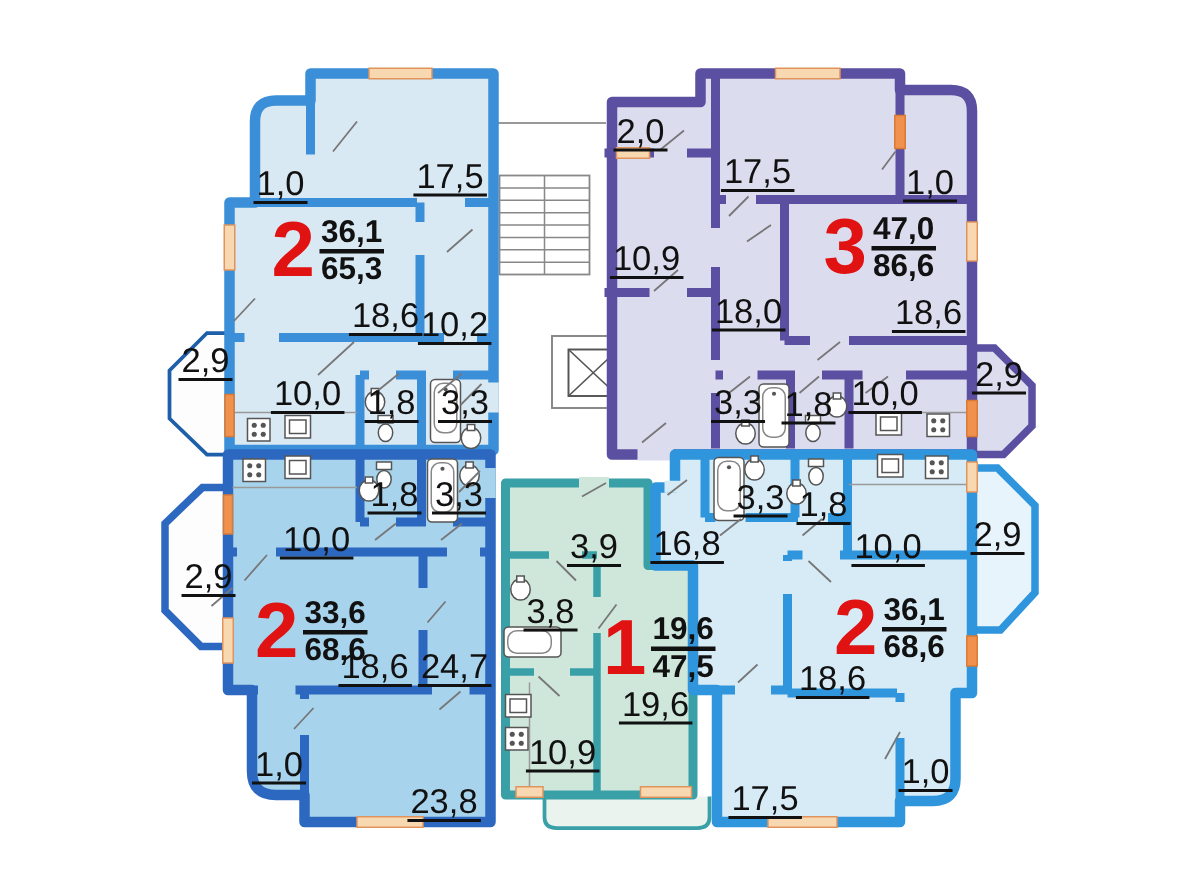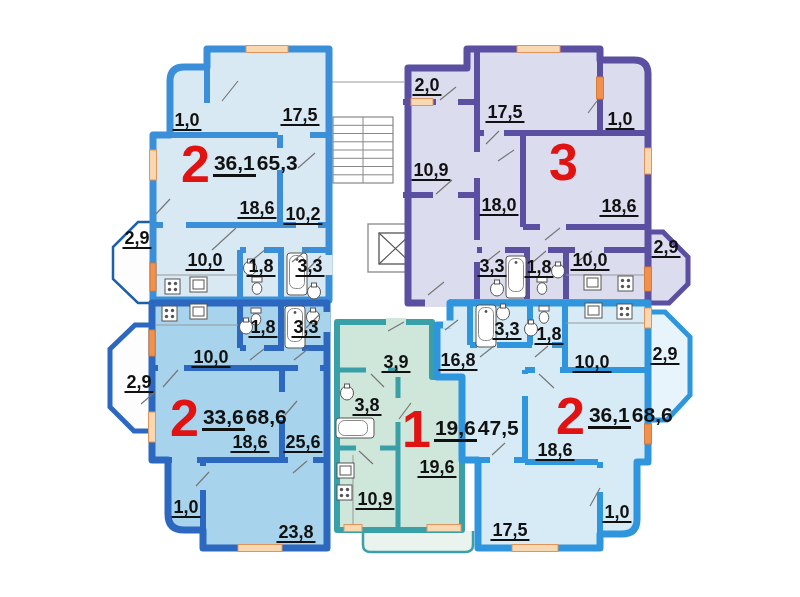--- a/index.html
+++ b/index.html
@@ -1,24 +1,24 @@
 <!DOCTYPE html>
 <html><head>
 <meta charset="utf-8">
 <style>
   html,body{margin:0;padding:0;background:#fff;}
   #canvas{position:relative;width:800px;height:597px;background:#fff;overflow:hidden;
           font-family:"Liberation Sans",sans-serif;}
   #canvas svg{position:absolute;left:0;top:0;}
-  .rl{position:absolute;transform:translateX(-50%);font-weight:700;font-size:18px;
+  .rl{position:absolute;transform:translateX(-50%);font-weight:400;font-size:23px;
       color:#111;border-bottom:2px solid #111;padding:0 2px 0 2px;line-height:1.0;
       white-space:nowrap;}
   .apt-label{position:absolute;display:flex;align-items:center;gap:3px;}
   .apt-num{font-weight:700;font-size:52px;line-height:.8;color:#e11212;}
-  .apt-areas{display:flex;flex-direction:row;font-weight:700;font-size:21px;
+  .apt-areas{display:flex;flex-direction:column;font-weight:700;font-size:21px;
              line-height:1.05;color:#111;}
   .a-top{border-bottom:3px solid #111;padding:0 1px 0 1px;}
   .a-bot{padding:0 1px;}
 </style>
 </head>
 <body>
 
 <div id="canvas">
 
 <svg width="800" height="597" viewBox="0 0 800 597">
@@ -180,28 +180,32 @@
   <div class="rl" style="left:620px;top:110px">1,0</div>
   <div class="rl" style="left:431px;top:161px">10,9</div>
   <div class="rl" style="left:499px;top:196px">18,0</div>
   <div class="rl" style="left:619px;top:197px">18,6</div>
   <div class="rl" style="left:666px;top:238px">2,9</div>
   <div class="rl" style="left:492px;top:257px">3,3</div>
   <div class="rl" style="left:539px;top:258px">1,8</div>
   <div class="rl" style="left:590px;top:251px">10,0</div>
   <div class="apt-label" style="left:549px;top:142px">
     <span class="apt-num">3</span>
+    <span class="apt-areas">
+      <span class="a-top">47,0</span>
+      <span class="a-bot">86,6</span>
+    </span>
   </div>
 
   <div class="rl" style="left:211px;top:348px">10,0</div>
   <div class="rl" style="left:263px;top:318px">1,8</div>
   <div class="rl" style="left:306px;top:318px">3,3</div>
   <div class="rl" style="left:139px;top:373px">2,9</div>
   <div class="rl" style="left:250px;top:433px">18,6</div>
-  <div class="rl" style="left:303px;top:433px">25,6</div>
+  <div class="rl" style="left:303px;top:433px">24,7</div>
   <div class="rl" style="left:186px;top:498px">1,0</div>
   <div class="rl" style="left:296px;top:523px">23,8</div>
   <div class="apt-label" style="left:170px;top:398px">
     <span class="apt-num">2</span>
     <span class="apt-areas">
       <span class="a-top">33,6</span>
       <span class="a-bot">68,6</span>
     </span>
   </div>
 

